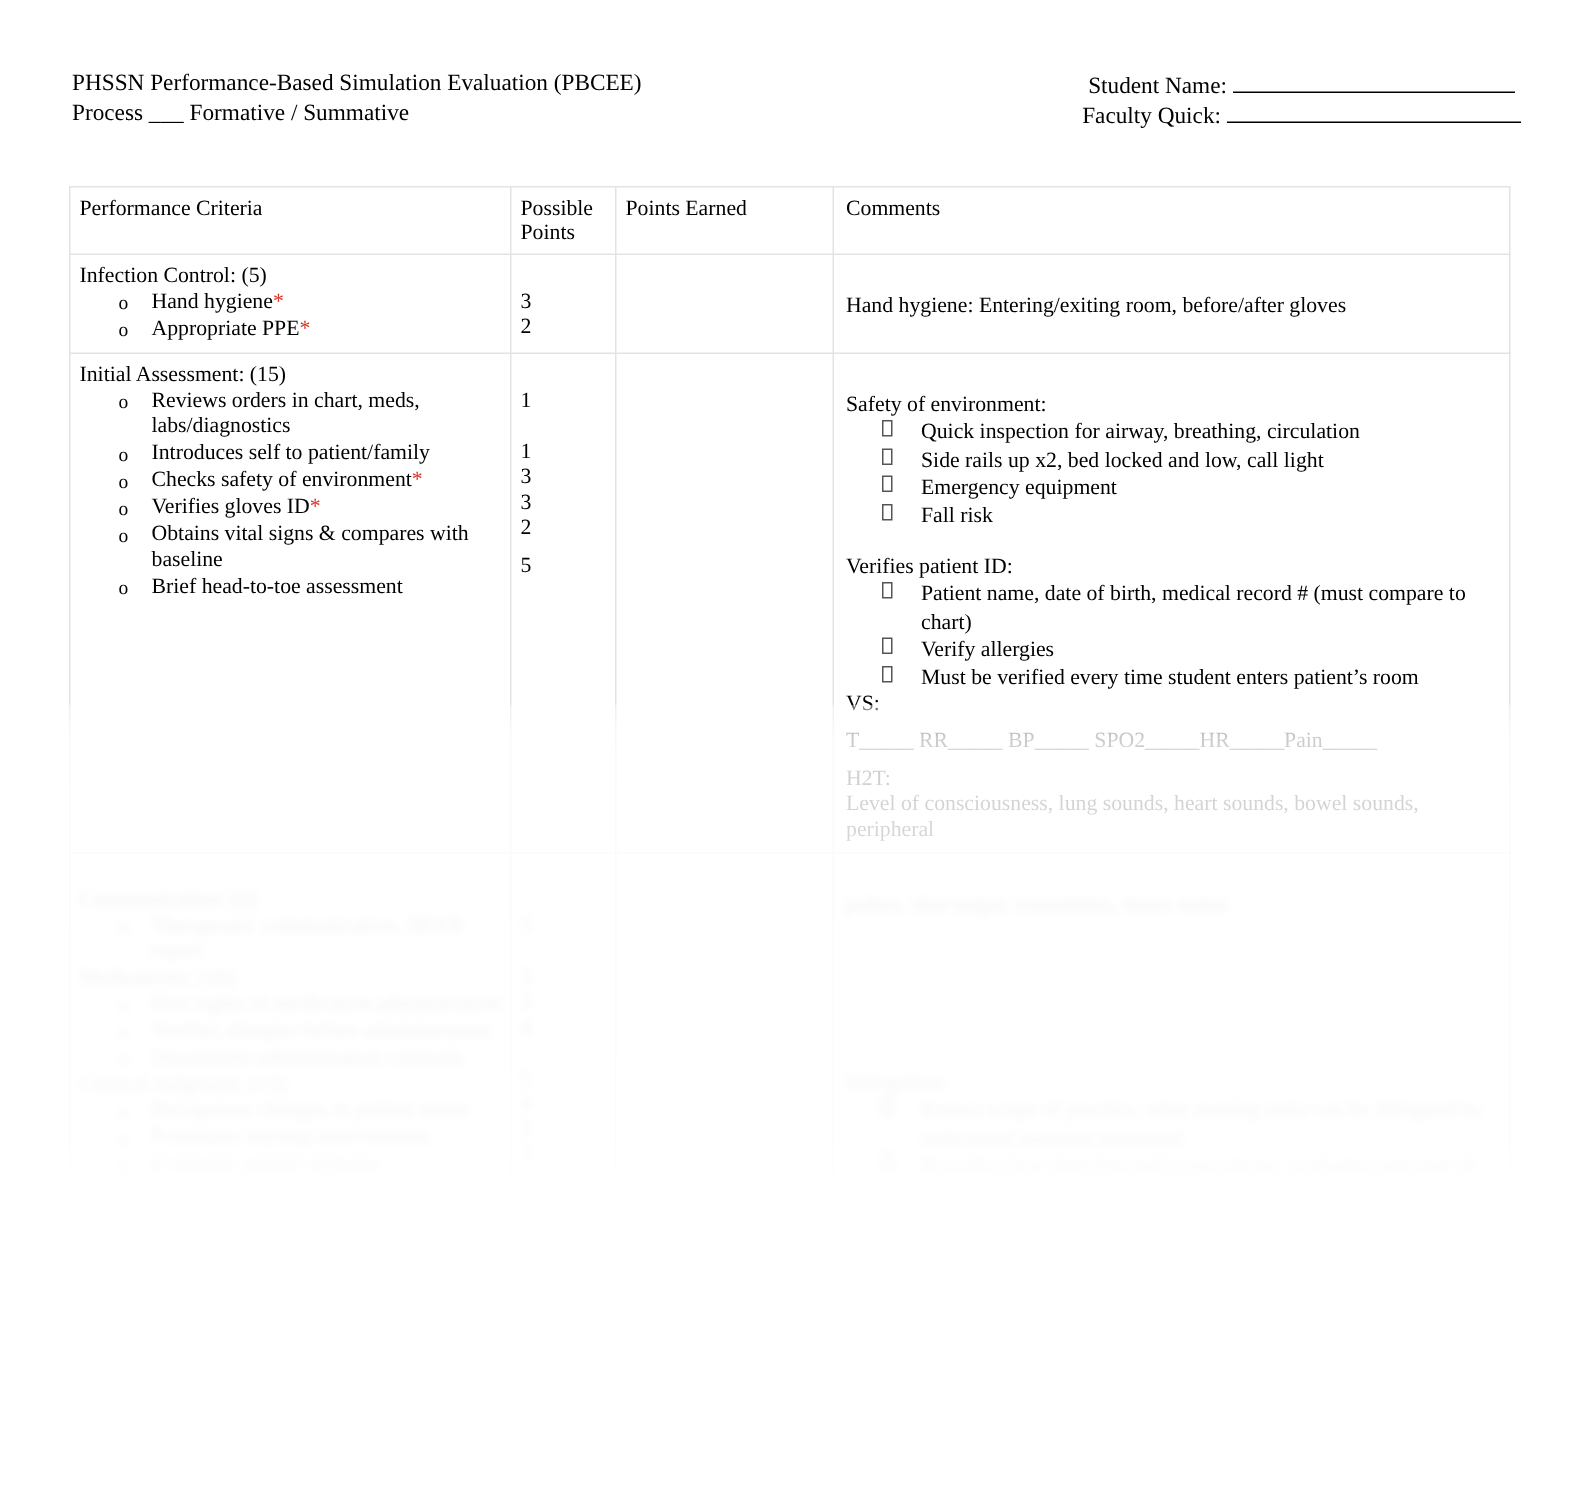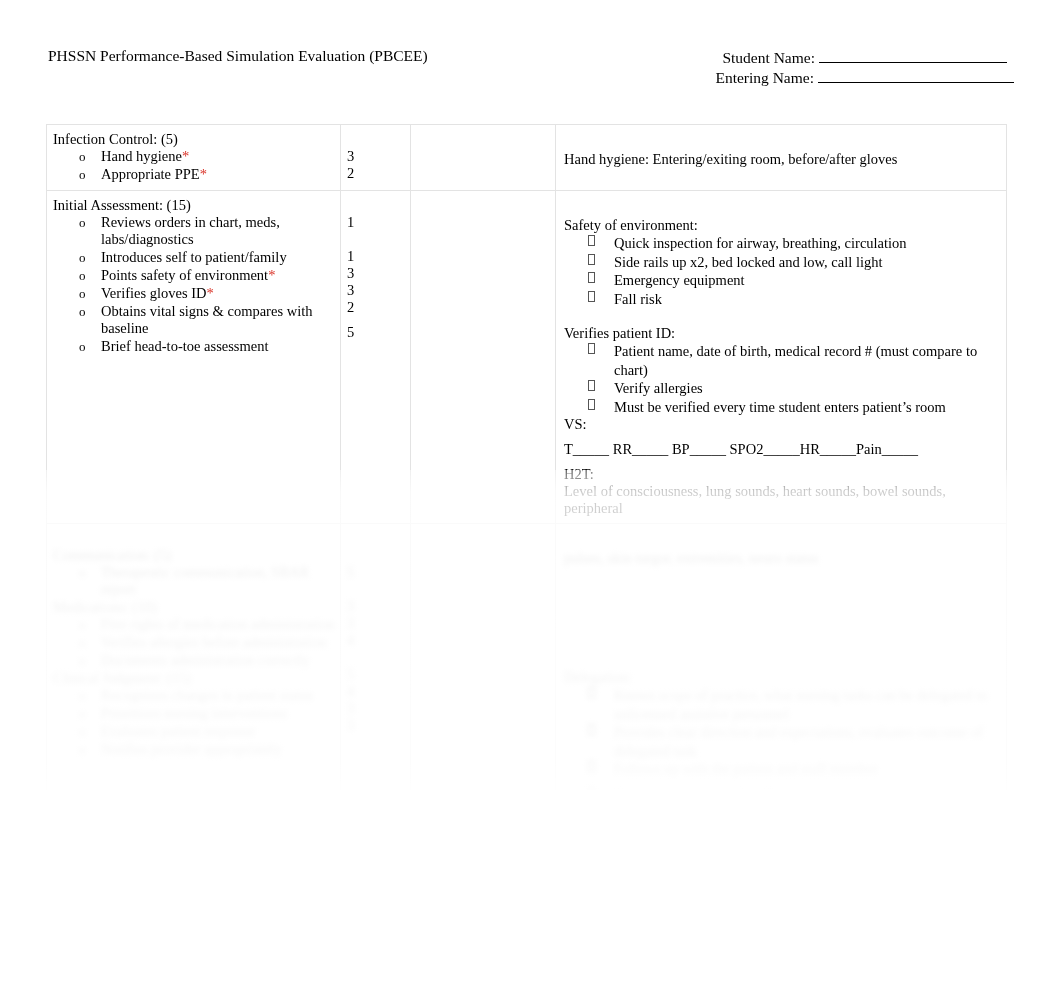--- a/index.html
+++ b/index.html
@@ -195,41 +195,57 @@
 </style>
 </head>
 <body>
 
 <div class="page">
 
   <div class="doc-header">
 
     <div class="hdr-left">
       <div>PHSSN Performance-Based Simulation Evaluation (PBCEE)</div>
+      <div>Process ___  Formative / Summative</div>
     </div>
 
     <div class="hdr-right">
       <span class="fld">
         <span class="lbl">Student Name:</span><span class="rule r1"></span>
       </span>
       <span class="fld">
-        <span class="lbl">Entering Name:</span><span class="rule r2"></span>
+        <span class="lbl">Faculty Quick:</span><span class="rule r2"></span>
       </span>
     </div>
   </div>
 
   <table class="grid">
     <colgroup>
       <col class="c1">
         <col class="c2">
         <col class="c3">
         <col class="c4">
     </colgroup>
     <tbody>
 
+      <tr>
+        <td class="pad">
+          <div class="hdr-cell">Performance Criteria</div>
+        </td>
+        <td class="pad">
+          <div class="hdr-cell">Possible</div>
+          <div class="hdr-cell">Points</div>
+        </td>
+        <td class="pad">
+          <div class="hdr-cell">Points Earned</div>
+        </td>
+        <td class="padc">
+          <div class="hdr-cell">Comments</div>
+        </td>
+      </tr>
 
       <tr>
         <td class="pad">
           <div class="sect-title">Infection Control: (5)</div>
           <ul class="crit">
             <li>
               <span class="marker">o</span>
               <span>Hand hygiene</span><span class="star">*</span>
             </li>
             <li>
@@ -265,21 +281,21 @@
             <li>
               <span class="marker">o</span>
               <span>Reviews orders in chart, meds, labs/diagnostics</span>
             </li>
             <li>
               <span class="marker">o</span>
               <span>Introduces self to patient/family</span>
             </li>
             <li>
               <span class="marker">o</span>
-              <span>Points safety of environment</span><span class="star">*</span>
+              <span>Checks safety of environment</span><span class="star">*</span>
             </li>
             <li>
               <span class="marker">o</span>
               <span>Verifies gloves ID</span><span class="star">*</span>
             </li>
             <li>
               <span class="marker">o</span>
               <span>Obtains vital signs &amp; compares with baseline</span>
             </li>
             <li>

